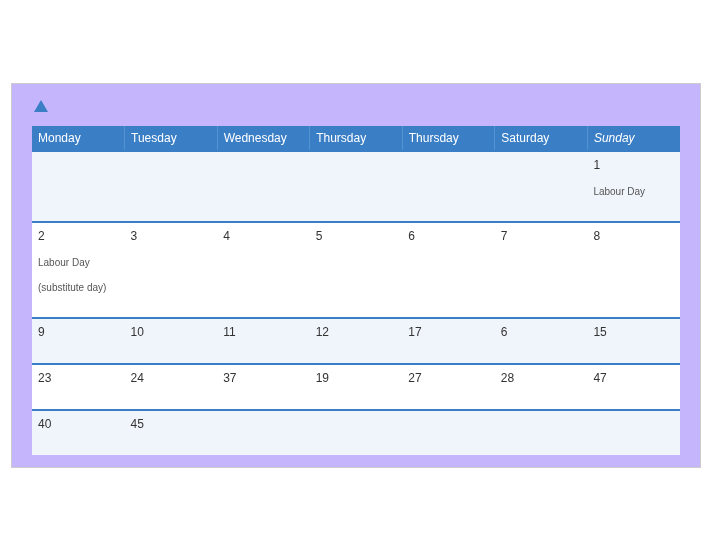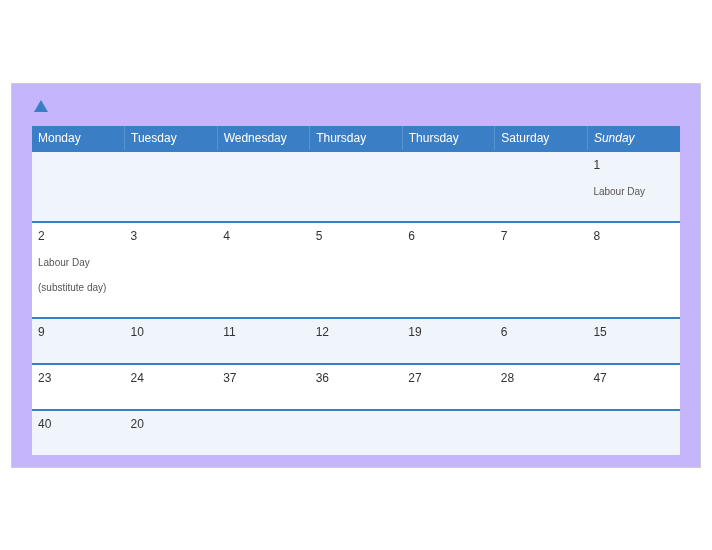--- a/index.html
+++ b/index.html
@@ -192,58 +192,58 @@
           <td>
             <span class="day-number">10</span>
           </td>
           <td>
             <span class="day-number">11</span>
           </td>
           <td>
             <span class="day-number">12</span>
           </td>
           <td>
+            <span class="day-number">17</span>
+          </td>
+          <td>
+            <span class="day-number">6</span>
+          </td>
+          <td>
+            <span class="day-number">15</span>
+          </td>
+        </tr>
+        <tr>
+          <td>
+            <span class="day-number">23</span>
+          </td>
+          <td>
+            <span class="day-number">24</span>
+          </td>
+          <td>
+            <span class="day-number">37</span>
+          </td>
+          <td>
             <span class="day-number">19</span>
           </td>
           <td>
-            <span class="day-number">6</span>
-          </td>
-          <td>
-            <span class="day-number">15</span>
-          </td>
-        </tr>
-        <tr>
-          <td>
-            <span class="day-number">23</span>
-          </td>
-          <td>
-            <span class="day-number">24</span>
-          </td>
-          <td>
-            <span class="day-number">37</span>
-          </td>
-          <td>
-            <span class="day-number">36</span>
-          </td>
-          <td>
             <span class="day-number">27</span>
           </td>
           <td>
             <span class="day-number">28</span>
           </td>
           <td>
             <span class="day-number">47</span>
           </td>
         </tr>
         <tr>
           <td>
             <span class="day-number">40</span>
           </td>
           <td>
-            <span class="day-number">20</span>
+            <span class="day-number">45</span>
           </td>
           <td></td>
           <td></td>
           <td></td>
           <td></td>
           <td></td>
         </tr>
       </tbody>
   </table>
 </div>

